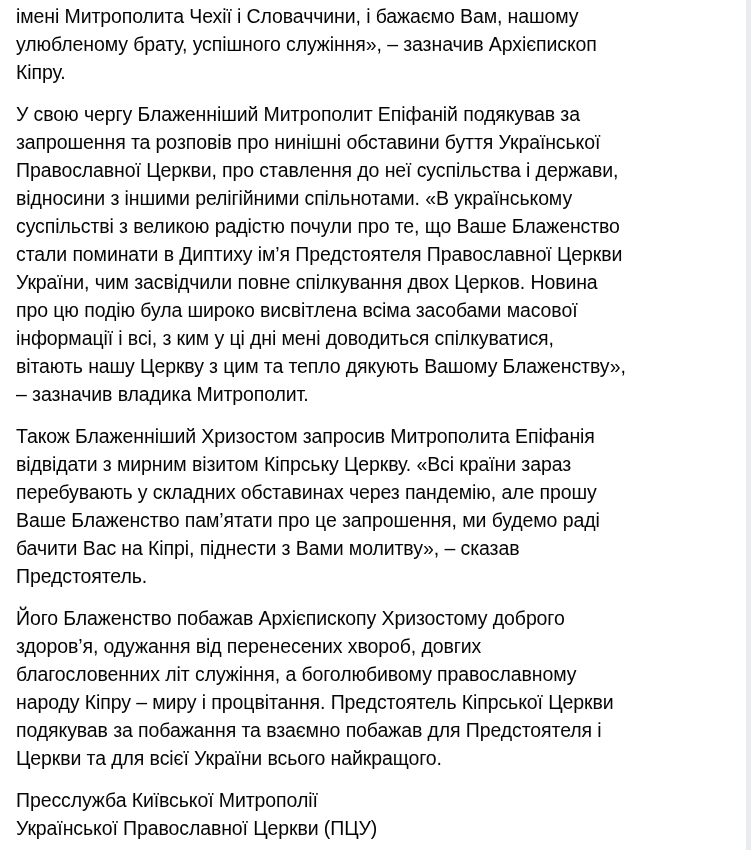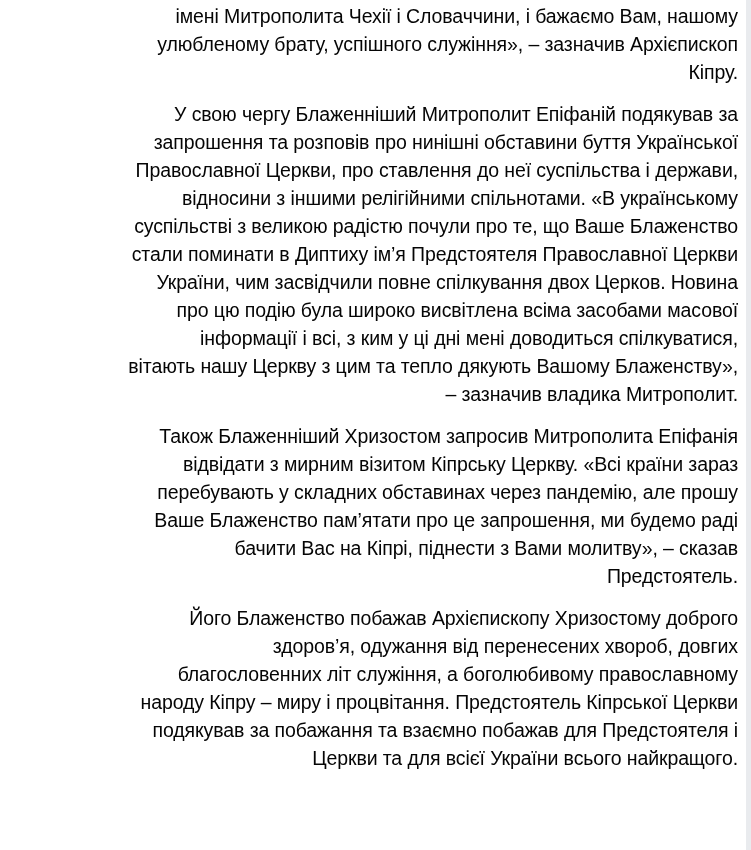--- a/index.html
+++ b/index.html
@@ -20,21 +20,20 @@
       width: 722px;
       font-family: "Liberation Sans", "DejaVu Sans", sans-serif;
       font-size: 19.5px;
       line-height: 28px;
       color: #050505;
       letter-spacing: -0.1px;
     }
     .post-body p {
       margin: 0 0 14px 0;
       white-space: pre-line;
-      text-align: right;
     }
     .right-edge {
       position: absolute;
       top: 0;
       right: 0;
       width: 5px;
       height: 850px;
       background: #e9ebee;
     }
   </style>
@@ -61,15 +60,17 @@
 перебувають у складних обставинах через пандемію, але прошу
 Ваше Блаженство пам’ятати про це запрошення, ми будемо раді
 бачити Вас на Кіпрі, піднести з Вами молитву», – сказав
 Предстоятель.</p>
   <p>Його Блаженство побажав Архієпископу Хризостому доброго
 здоров’я, одужання від перенесених хвороб, довгих
 благословенних літ служіння, а боголюбивому православному
 народу Кіпру – миру і процвітання. Предстоятель Кіпрської Церкви
 подякував за побажання та взаємно побажав для Предстоятеля і
 Церкви та для всієї України всього найкращого.</p>
+  <p>Пресслужба Київської Митрополії
+Української Православної Церкви (ПЦУ)</p>
 </div>
 
 <div class="right-edge"></div>
 
 </body></html>

